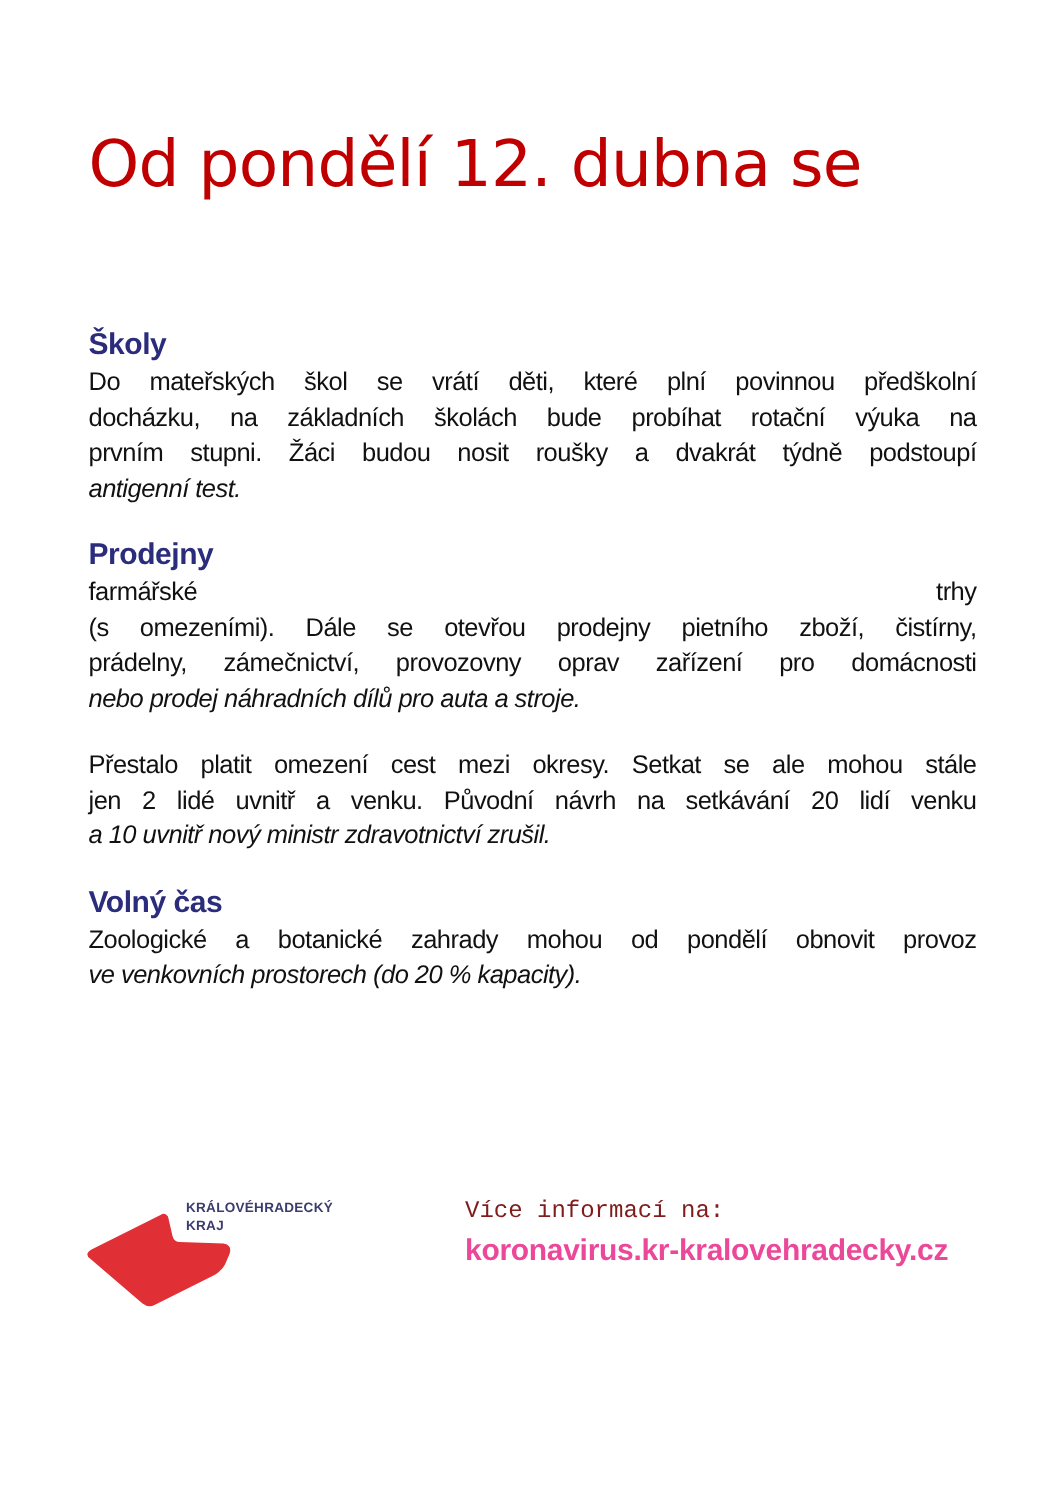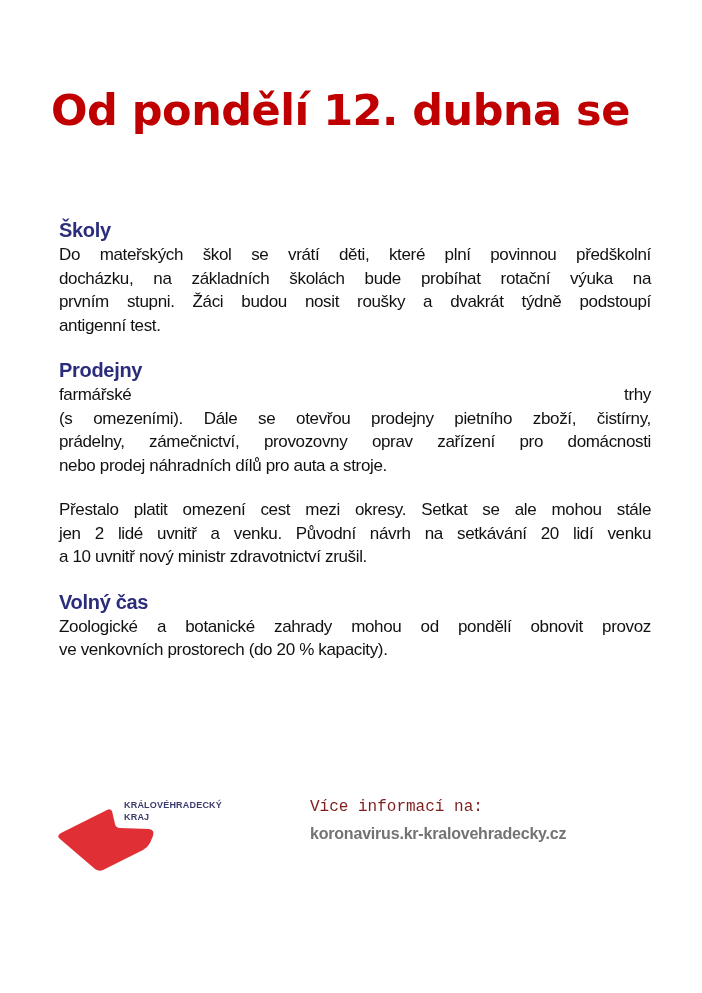--- a/index.html
+++ b/index.html
@@ -9,26 +9,26 @@
     }
     body {
       width: 702px;
       height: 993px;
       position: relative;
       overflow: hidden;
       font-family: "Liberation Sans", sans-serif;
     }
     .title {
       position: absolute;
-      left: 51px;
+      left: 59px;
       top: 84px;
       width: 600px;
       margin: 0;
       font-family: "DejaVu Sans", sans-serif;
-      font-weight: bold;
+      font-weight: normal;
       font-size: 43px;
       line-height: 52px;
       color: #c00000;
       letter-spacing: -0.5px;
     }
     .sections {
       position: absolute;
       left: 59px;
       top: 218px;
       width: 592px;
@@ -54,20 +54,21 @@
       text-align: justify;
       letter-spacing: -0.35px;
     }
     .section p .line {
       display: block;
       text-align: justify;
       text-align-last: justify;
     }
     .section p .line.last {
       text-align-last: left;
+      font-style: italic;
     }
     .logo {
       position: absolute;
       left: 55px;
       top: 795px;
       width: 180px;
       height: 80px;
     }
     .logo svg {
       position: absolute;
@@ -92,23 +93,23 @@
     }
     .more-info .label {
       font-family: Liberation Mono, monospace;
       font-size: 16px;
       line-height: 25px;
       color: #7f1d1d;
     }
     .more-info .link {
       font-family: "Liberation Sans", sans-serif;
       font-weight: bold;
-      font-size: 16px;
+      font-size: 20px;
       line-height: 28px;
-      color: #737373;
+      color: #ec4899;
       text-decoration: none;
       letter-spacing: -0.2px;
       display: block;
     }
   </style>
 </head>
 <body>
 
 <h1 class="title">
   <span>Od pondělí 12. dubna se</span><br>

